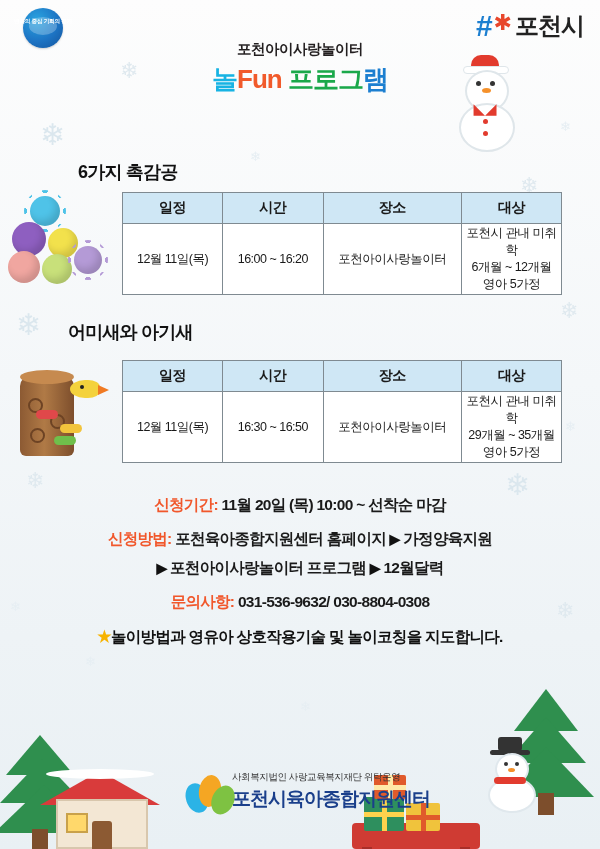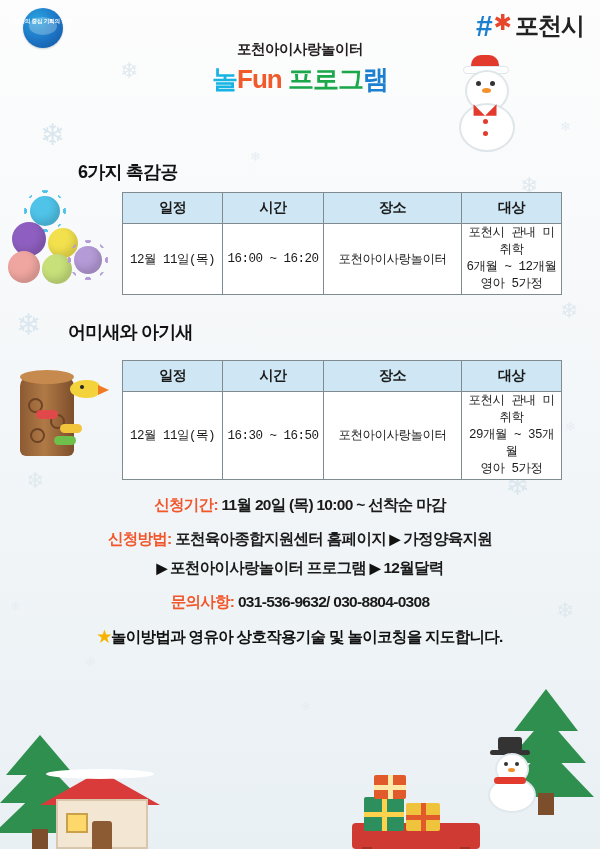--- a/index.html
+++ b/index.html
@@ -194,21 +194,20 @@
     letter-spacing: -.8px;
   }
   .sec1-title { left: 78px; top: 160px; }
   .sec2-title { left: 68px; top: 320px; }
 
   table.info {
     position: absolute;
     border-collapse: collapse;
     width: 440px;
     background: #ffffff;
-    font-family: Liberation Mono, monospace;
   }
   table.info th, table.info td {
     border: 1px solid #7f8a91;
     text-align: center;
     font-size: 12.5px;
     color: #1a1a1a;
     letter-spacing: -.5px;
   }
   table.info th {
     background: #cfe7f5;
@@ -594,14 +593,25 @@
     <div class="gift" style="left:22px; top:2px; width:32px; height:24px; background:#e05a2b;">
       <div class="ribbon-v" style="background:#ffe9a8;"></div>
       <div class="ribbon-h" style="background:#ffe9a8;"></div>
     </div>
     <div class="gift" style="left:54px; top:30px; width:34px; height:28px; background:#f0c33c;">
       <div class="ribbon-v" style="background:#e05a2b;"></div>
       <div class="ribbon-h" style="background:#e05a2b;"></div>
     </div>
   </div>
 
+  <div class="footer">
+    <div class="footer-logo">
+      <div class="fl-1"></div>
+      <div class="fl-2"></div>
+      <div class="fl-3"></div>
+    </div>
+    <div class="footer-text">
+      <div class="ft-small">사회복지법인 사랑교육복지재단 위탁운영</div>
+      <div class="ft-main">포천시육아종합지원센터</div>
+    </div>
+  </div>
 
 </div>
 
 </body></html>

